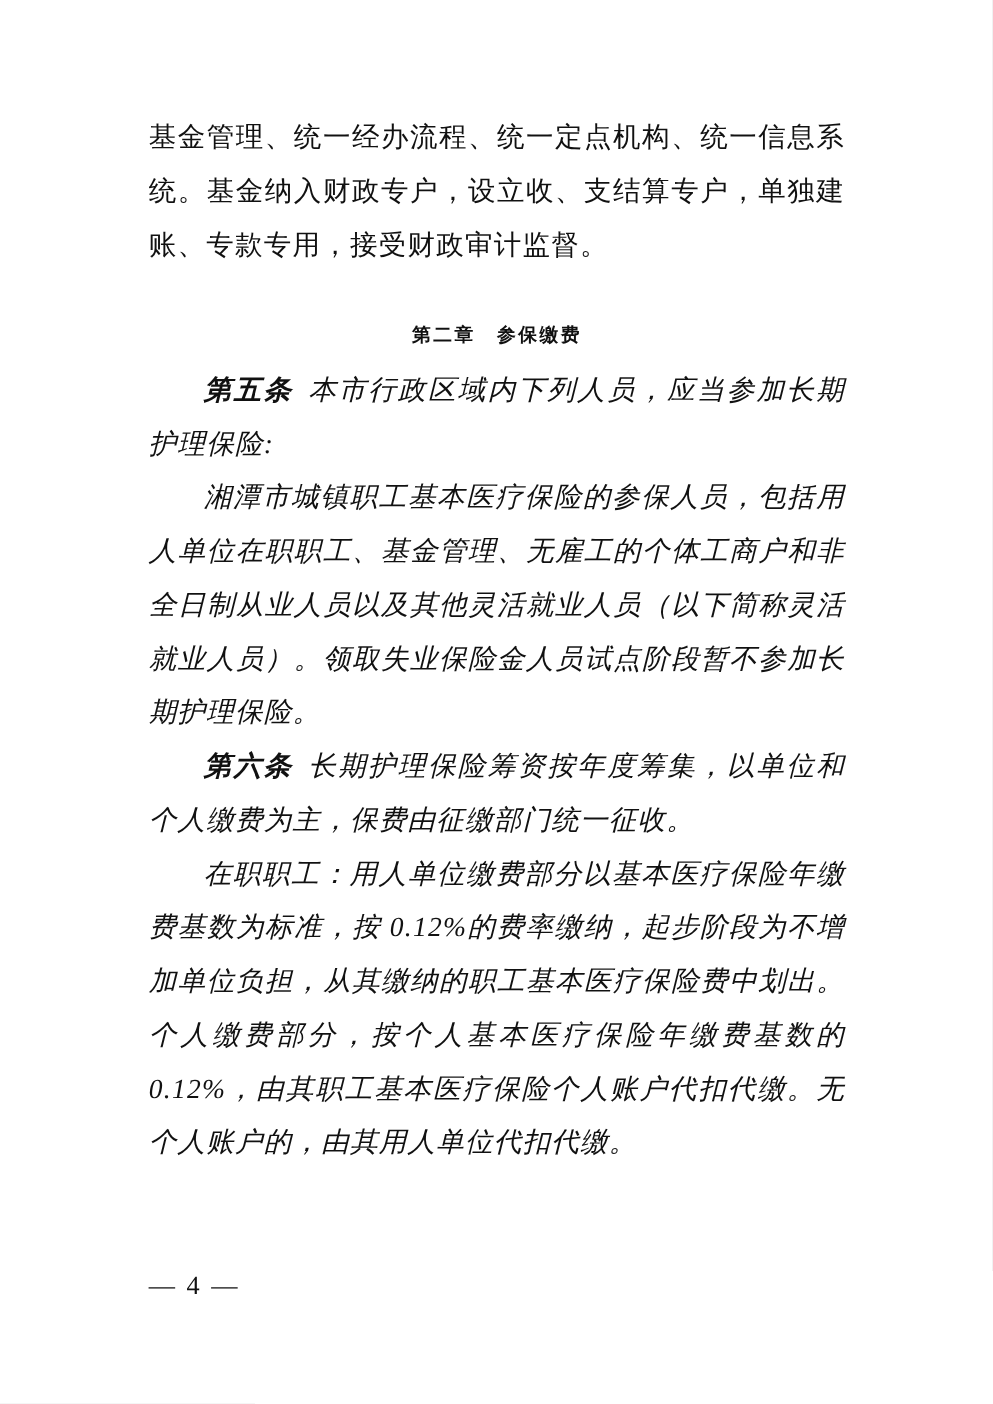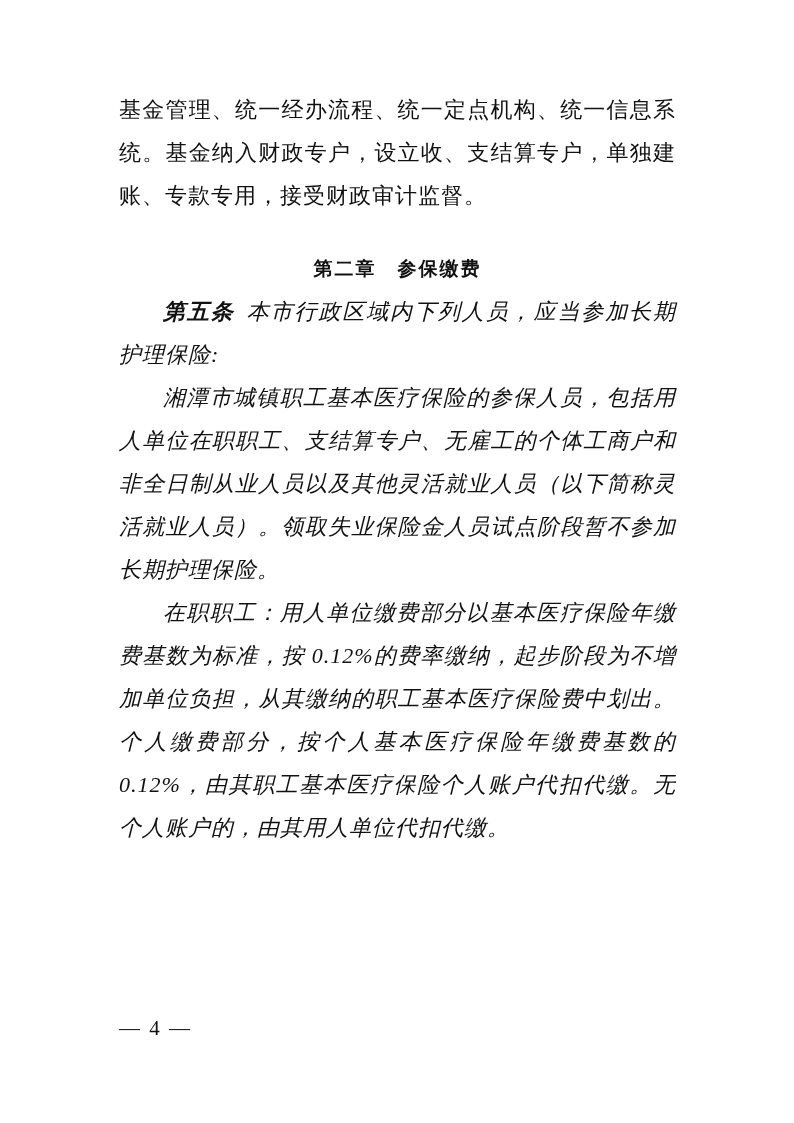--- a/index.html
+++ b/index.html
@@ -33,21 +33,21 @@
   }
   .indent {
     text-indent: 44px;
     font-style: italic;
   }
   .no-indent {
     text-indent: 0;
   }
   .chapter-heading {
     margin: 30px 0 0 0;
-    font-size: 19px;
+    font-size: 15px;
     line-height: 43px;
     font-weight: bold;
     text-align: center;
     font-family: "Liberation Sans", "DejaVu Sans", sans-serif;
     letter-spacing: 2px;
   }
   .lead {
     font-weight: bold;
     margin-right: 12px;
   }
@@ -66,22 +66,23 @@
 
 <div class="page">
   <div class="content">
 
     <p class="body-text no-indent">基金管理、统一经办流程、统一定点机构、统一信息系统。基金纳入财政专户，设立收、支结算专户，单独建账、专款专用，接受财政审计监督。</p>
 
     <h2 class="chapter-heading">第二章　参保缴费</h2>
 
     <p class="body-text indent"><span class="lead">第五条</span><span>本市行政区域内下列人员，应当参加长期护理保险:</span></p>
 
-    <p class="body-text indent">湘潭市城镇职工基本医疗保险的参保人员，包括用人单位在职职工、支结算专户、无雇工的个体工商户和非全日制从业人员以及其他灵活就业人员（以下简称灵活就业人员）。领取失业保险金人员试点阶段暂不参加长期护理保险。</p>
+    <p class="body-text indent">湘潭市城镇职工基本医疗保险的参保人员，包括用人单位在职职工、基金管理、无雇工的个体工商户和非全日制从业人员以及其他灵活就业人员（以下简称灵活就业人员）。领取失业保险金人员试点阶段暂不参加长期护理保险。</p>
 
+    <p class="body-text indent"><span class="lead">第六条</span><span>长期护理保险筹资按年度筹集，以单位和个人缴费为主，保费由征缴部门统一征收。</span></p>
 
     <p class="body-text indent">在职职工：用人单位缴费部分以基本医疗保险年缴费基数为标准，按 0.12%的费率缴纳，起步阶段为不增加单位负担，从其缴纳的职工基本医疗保险费中划出。个人缴费部分，按个人基本医疗保险年缴费基数的 0.12%，由其职工基本医疗保险个人账户代扣代缴。无个人账户的，由其用人单位代扣代缴。</p>
 
 
   </div>
 
   <div class="footer">— 4 —</div>
 </div>
 
 </body></html>

